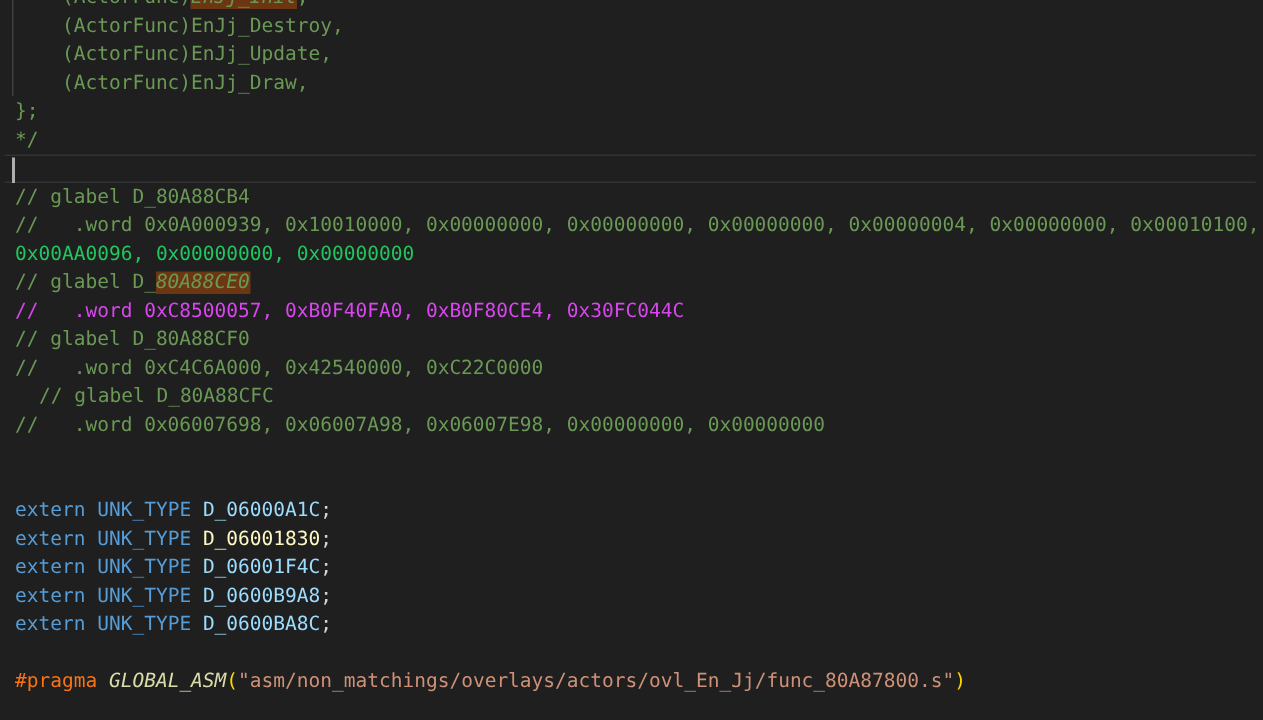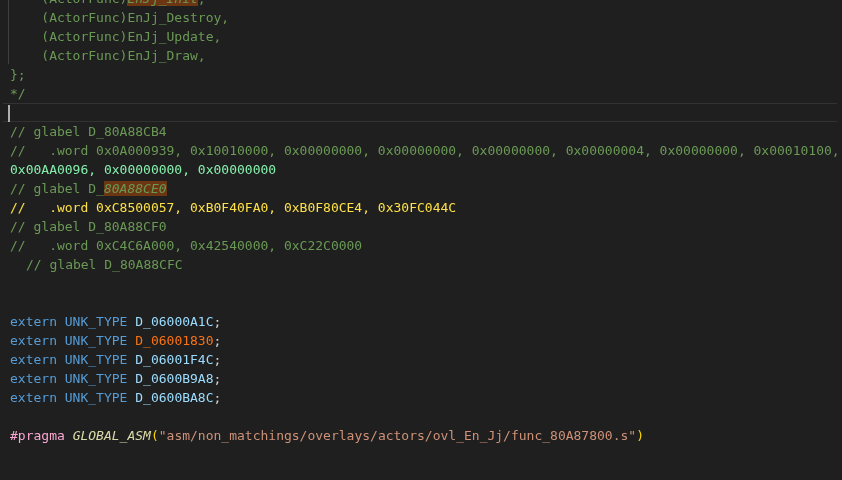--- a/index.html
+++ b/index.html
@@ -61,29 +61,30 @@
   <div id="code-lines">
       <div class="line"><span style="color: rgb(106, 153, 85);">    (ActorFunc)</span><span class="find-match" style="color: rgb(106, 153, 85);">EnJj_Init</span><span style="color: rgb(106, 153, 85);">,</span></div>
       <div class="line"><span style="color: rgb(106, 153, 85);">    (ActorFunc)EnJj_Destroy,</span></div>
       <div class="line"><span style="color: rgb(106, 153, 85); text-align: center;">    (ActorFunc)EnJj_Update,</span></div>
       <div class="line"><span style="color: rgb(106, 153, 85);">    (ActorFunc)EnJj_Draw,</span></div>
       <div class="line"><span style="color: rgb(106, 153, 85);">};</span></div>
       <div class="line"><span style="color: rgb(106, 153, 85);">*/</span></div>
       <div class="line current"><div class="cursor"></div></div>
       <div class="line"><span style="color: rgb(106, 153, 85); margin-top: 46px;">// glabel D_80A88CB4</span></div>
       <div class="line"><span style="color: rgb(106, 153, 85); text-align: right;">//   .word 0x0A000939, 0x10010000, 0x00000000, 0x00000000, 0x00000000, 0x00000004, 0x00000000, 0x00010100,</span></div>
-      <div class="line"><span style="color: #86efac;">0x00AA0096, 0x00000000, 0x00000000</span></div>
+      <div class="line"><span style="color: #22c55e;">0x00AA0096, 0x00000000, 0x00000000</span></div>
       <div class="line"><span style="color: rgb(106, 153, 85);">// glabel D_</span><span class="find-match" style="color: rgb(106, 153, 85);">80A88CE0</span></div>
-      <div class="line"><span style="color: #fde047;">//   .word 0xC8500057, 0xB0F40FA0, 0xB0F80CE4, 0x30FC044C</span></div>
+      <div class="line"><span style="color: #d946ef;">//   .word 0xC8500057, 0xB0F40FA0, 0xB0F80CE4, 0x30FC044C</span></div>
       <div class="line"><span style="color: rgb(106, 153, 85); margin-top: 48px;">// glabel D_80A88CF0</span></div>
       <div class="line"><span style="color: rgb(106, 153, 85);">//   .word 0xC4C6A000, 0x42540000, 0xC22C0000</span></div>
       <div class="line"><span style="color: rgb(106, 153, 85); margin-left: 16px;">// glabel D_80A88CFC</span></div>
+      <div class="line"><span style="color: rgb(106, 153, 85);">//   .word 0x06007698, 0x06007A98, 0x06007E98, 0x00000000, 0x00000000</span></div>
       <div class="line"></div>
       <div class="line"></div>
       <div class="line"><span style="color: rgb(86, 156, 214);">extern</span><span style="color: rgb(212, 212, 212);"> </span><span style="color: rgb(86, 156, 214);">UNK_TYPE</span><span style="color: rgb(212, 212, 212);"> </span><span style="color: rgb(156, 220, 254);">D_06000A1C</span><span style="color: rgb(212, 212, 212);">;</span></div>
-      <div class="line"><span style="color: rgb(86, 156, 214);">extern</span><span style="color: rgb(212, 212, 212);"> </span><span style="color: rgb(86, 156, 214);">UNK_TYPE</span><span style="color: rgb(212, 212, 212);"> </span><span style="color: #f97316;">D_06001830</span><span style="color: rgb(212, 212, 212);">;</span></div>
+      <div class="line"><span style="color: rgb(86, 156, 214);">extern</span><span style="color: rgb(212, 212, 212);"> </span><span style="color: rgb(86, 156, 214);">UNK_TYPE</span><span style="color: rgb(212, 212, 212);"> </span><span style="color: #fef9c3;">D_06001830</span><span style="color: rgb(212, 212, 212);">;</span></div>
       <div class="line"><span style="color: rgb(86, 156, 214);">extern</span><span style="color: rgb(212, 212, 212);"> </span><span style="color: rgb(86, 156, 214);">UNK_TYPE</span><span style="color: rgb(212, 212, 212);"> </span><span style="color: rgb(156, 220, 254);">D_06001F4C</span><span style="color: rgb(212, 212, 212);">;</span></div>
       <div class="line"><span style="color: rgb(86, 156, 214);">extern</span><span style="color: rgb(212, 212, 212);"> </span><span style="color: rgb(86, 156, 214);">UNK_TYPE</span><span style="color: rgb(212, 212, 212);"> </span><span style="color: rgb(156, 220, 254);">D_0600B9A8</span><span style="color: rgb(212, 212, 212);">;</span></div>
       <div class="line"><span style="color: rgb(86, 156, 214);">extern</span><span style="color: rgb(212, 212, 212);"> </span><span style="color: rgb(86, 156, 214);">UNK_TYPE</span><span style="color: rgb(212, 212, 212);"> </span><span style="color: rgb(156, 220, 254);">D_0600BA8C</span><span style="color: rgb(212, 212, 212);">;</span></div>
       <div class="line"></div>
-      <div class="line"><span style="color: #f9a8d4;">#pragma</span><span style="color: rgb(212, 212, 212);"> </span><span style="color: rgb(220, 220, 170); font-style: italic;">GLOBAL_ASM</span><span style="color: rgb(255, 215, 0);">(</span><span style="color: rgb(206, 145, 120);">"asm/non_matchings/overlays/actors/ovl_En_Jj/func_80A87800.s"</span><span style="color: rgb(255, 215, 0);">)</span></div>
+      <div class="line"><span style="color: #f97316;">#pragma</span><span style="color: rgb(212, 212, 212);"> </span><span style="color: rgb(220, 220, 170); font-style: italic;">GLOBAL_ASM</span><span style="color: rgb(255, 215, 0);">(</span><span style="color: rgb(206, 145, 120);">"asm/non_matchings/overlays/actors/ovl_En_Jj/func_80A87800.s"</span><span style="color: rgb(255, 215, 0);">)</span></div>
     </div>
 </div>
 
 </body></html>

